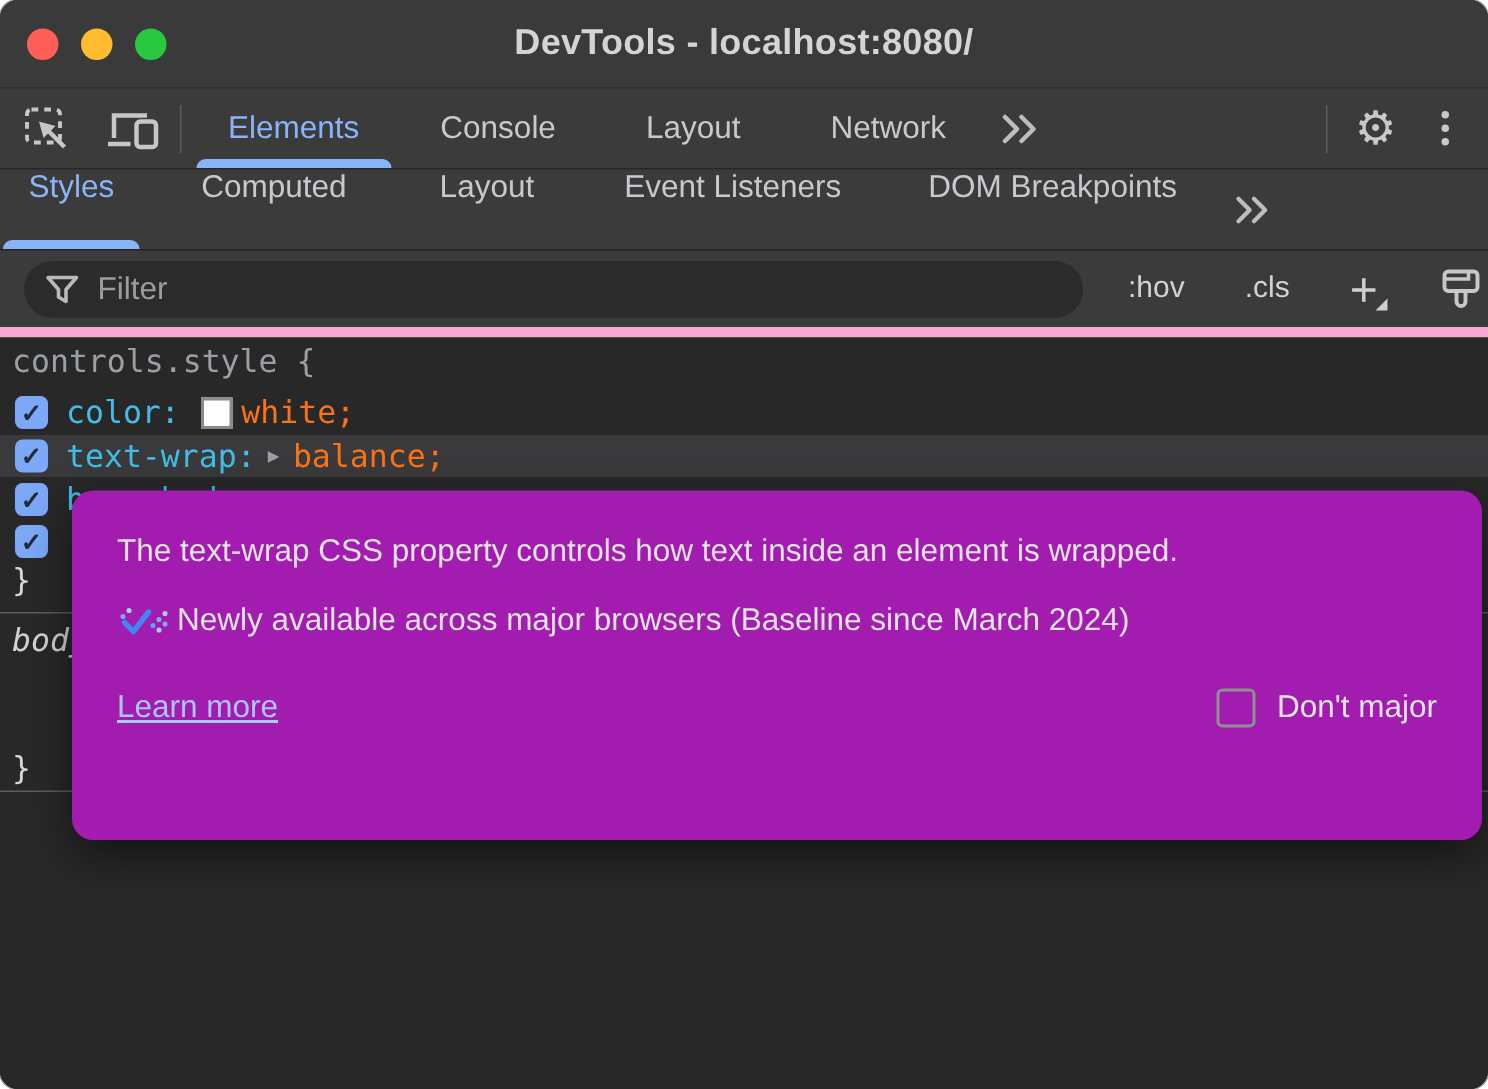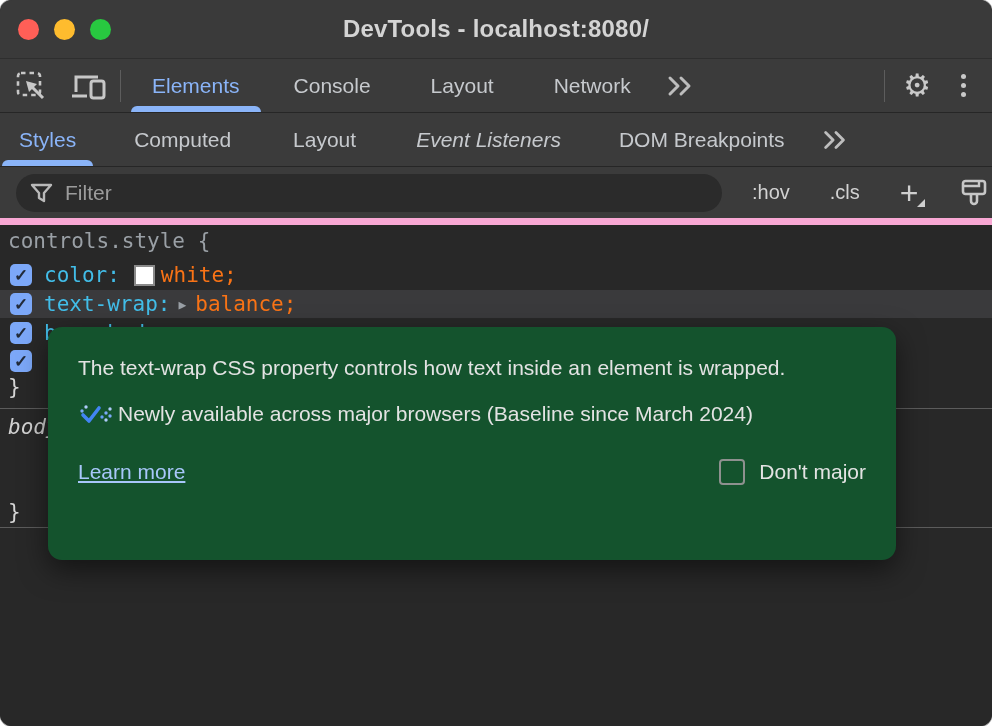--- a/index.html
+++ b/index.html
@@ -9,21 +9,21 @@
   .traffic{display:flex;gap:15px;margin-left:18px;}
   .light{width:21px;height:21px;border-radius:50%;}
   .title{position:absolute;left:0;right:0;text-align:center;font-size:24px;font-weight:bold;color:#d4d4d4;letter-spacing:.2px;}
   
   .toolbar{height:53px;background:#3b3b3b;display:flex;align-items:stretch;border-bottom:1px solid #262626;position:relative;}
   .icon-btn{display:flex;align-items:center;justify-content:center;color:#c7c7c7;}
   .vsep{width:1px;height:32px;background:#5d5d5d;align-self:center;}
   .tab{position:relative;display:flex;align-items:center;padding:0 23px;font-size:21px;color:#c6c9cd;cursor:default;}
   .tab.active{color:#8ab4f8;justify-content:flex-end;}
   .tab-underline{position:absolute;left:2px;right:2px;bottom:0;height:6px;border-radius:6px 6px 0 0;background:#8ab4f8;}
-  .subtab{position:relative;display:flex;align-items:center;padding:0 19px;font-size:21px;color:#c6c9cd;}
+  .subtab{position:relative;display:flex;align-items:flex-start;padding:0 19px;font-size:21px;color:#c6c9cd;}
   .subtab.active{color:#8ab4f8;}
   .more-chev{display:flex;align-items:center;padding:0 10px;}
   .right-cluster{margin-left:auto;display:flex;align-items:center;gap:8px;padding-right:14px;}
   .gear{font-size:31px;color:#c9c9c9;line-height:1;padding:0 10px;}
   .kebab{display:flex;flex-direction:column;gap:4px;padding:0 12px;}
   .kebab i{width:5px;height:5px;border-radius:50%;background:#c9c9c9;}
   
   .filterbar{height:51px;background:#3b3b3b;display:flex;align-items:center;border-bottom:7px solid #f9a8d4;padding:0 16px;gap:16px;}
   .pill{flex:0 0 678px;height:38px;background:#2b2b2b;border:none;border-radius:19px;display:flex;align-items:center;padding:0 14px;gap:10px;}
   .pill input{flex:1;background:transparent;border:none;outline:none;color:#e8e8e8;font-size:21px;}
@@ -38,21 +38,21 @@
   .rule-row.hl{background:#3a3a3c;}
   .cbx{width:22px;height:22px;border-radius:5px;background:#7ca8f8;color:#222b3a;font-size:17px;font-weight:bold;display:flex;align-items:center;justify-content:center;flex:0 0 22px;font-family:"Liberation Sans",sans-serif;}
   .prop{color:#42bde8;margin-left:12px;white-space:pre;}
   .val{color:#f97316;white-space:pre;text-align:center;}
   .swatch{width:17px;height:17px;background:#ffffff;border:2px solid #8a8a8a;margin:0 6px 0 14px;flex:0 0 auto;}
   .disclosure{color:#9aa0a6;font-size:13px;margin:0 9px 0 8px;}
   .brace{position:absolute;left:8px;color:#d6d6d6;}
   .hr{position:absolute;left:0;right:0;height:1px;background:#5c5c5c;}
   .inherited-sel{position:absolute;left:8px;color:#d2d2d2;font-style:italic;}
   
-  .tooltip{position:absolute;left:48px;top:102px;width:848px;height:233px;background:#14532d;border-radius:14px;box-shadow:0 10px 28px rgba(0,0,0,.5);z-index:10;box-sizing:border-box;padding:22px 30px;font-family:"Liberation Sans",sans-serif;color:#e3e3e3;font-size:21px;}
+  .tooltip{position:absolute;left:48px;top:102px;width:940px;height:233px;background:#a21caf;border-radius:14px;box-shadow:0 10px 28px rgba(0,0,0,.5);z-index:10;box-sizing:border-box;padding:22px 30px;font-family:"Liberation Sans",sans-serif;color:#e3e3e3;font-size:21px;}
   .tt-desc{max-width:780px;line-height:37px;}
   .tt-baseline{display:flex;align-items:flex-start;gap:6px;margin-top:16px;}
   .tt-footer{display:flex;align-items:center;margin-top:31px;}
   .tt-link{color:#a8c7fa;text-decoration:underline;}
   .tt-dontshow{margin-left:auto;display:flex;align-items:center;gap:14px;}
   .tt-cbx{width:22px;height:22px;border:2px solid #8e918f;border-radius:4px;background:transparent;}
   svg{display:block;}
 </style>
 </head>
 <body>
@@ -119,21 +119,21 @@
     <div class="subtab active" style="margin-left:0;">
       <span>Styles</span>
       <div class="tab-underline"></div>
     </div>
     <div class="subtab" style="margin-left:20px;">
       <span>Computed</span>
     </div>
     <div class="subtab" style="margin-left:24px;">
       <span>Layout</span>
     </div>
-    <div class="subtab" style="margin-left:22px;font-style:italic;">
+    <div class="subtab" style="margin-left:22px;">
       <span>Event Listeners</span>
     </div>
     <div class="subtab" style="margin-left:20px;">
       <span>DOM Breakpoints</span>
     </div>
     <div class="more-chev" style="margin-left:6px;">
       <svg width="30" height="22" viewBox="0 0 32 22">
         <path d="M6 3 L14 11 L6 19 M17 3 L25 11 L17 19" fill="none" stroke="#bdbdbd" stroke-width="3" stroke-linecap="round" stroke-linejoin="round"></path>
       </svg>
     </div>

